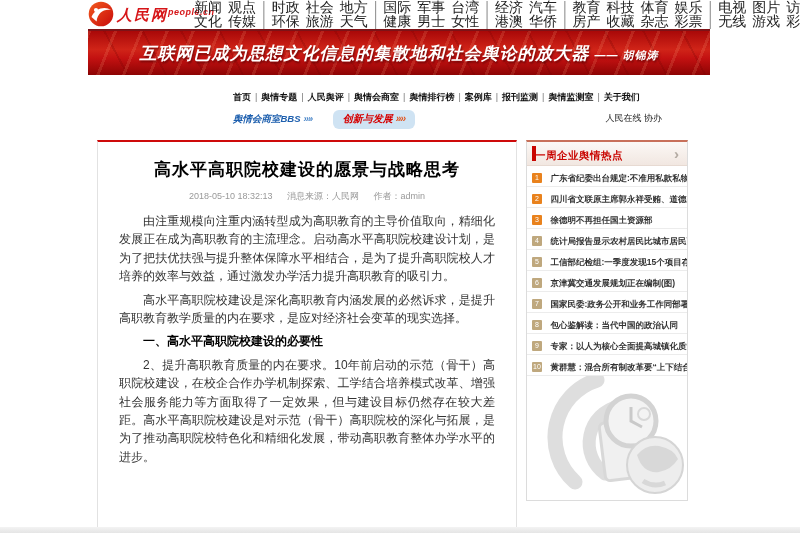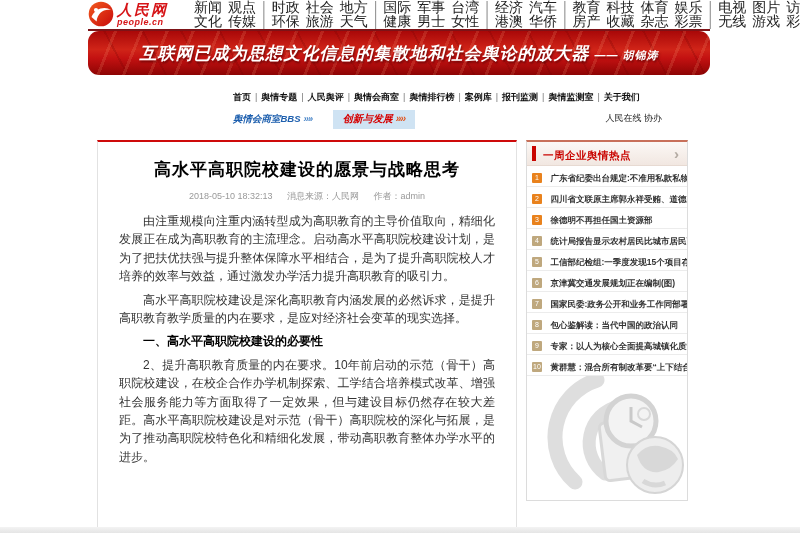--- a/index.html
+++ b/index.html
@@ -4,63 +4,63 @@
 <style>
   html,body{margin:0;padding:0;}
   body{
     width:800px;height:533px;overflow:hidden;background:#fff;position:relative;
     font-family:"Liberation Sans","DejaVu Sans",sans-serif;
     -webkit-font-smoothing:antialiased;
   }
   
   .topnav{position:absolute;left:88px;top:0;width:622px;height:29px;}
   .logo{position:absolute;left:0;top:1px;display:flex;align-items:center;gap:3px;cursor:pointer;}
-  .logo-text{display:flex;flex-direction:column;line-height:1;}
+  .logo-text{display:flex;line-height:1;}
   .logo-cn{font-size:15px;font-weight:bold;color:#d61518;letter-spacing:2px;font-style:italic;}
   .logo-en{font-size:9px;font-weight:bold;font-style:italic;color:#d61518;margin-top:1px;letter-spacing:.5px;}
   .navlinks{position:absolute;left:106px;top:1px;width:516px;}
   .nav-row{white-space:nowrap;font-size:14px;line-height:13.5px;color:#222;}
   .nav-item{margin-right:6px;cursor:pointer;display:inline-block;}
   .nav-item.sep{color:#999;cursor:default;margin-right:6px;}
   .navline{position:absolute;left:88px;top:29px;width:622px;height:2px;background:#7d1317;}
   
   .banner{position:absolute;left:88px;top:31px;width:622px;height:44px;
     background:
       repeating-linear-gradient(112deg, rgba(255,170,130,0.16) 0 3px, rgba(255,255,255,0) 3px 24px),
       repeating-linear-gradient(62deg, rgba(110,0,0,0.22) 0 2px, rgba(0,0,0,0) 2px 34px),
       linear-gradient(180deg,#a90808,#d02418 42%,#c31111 62%,#8d0404);
-    display:flex;align-items:center;justify-content:center;border-radius:11px;}
+    display:flex;align-items:center;justify-content:center;}
   .banner-text{color:#fff;font-size:17px;font-weight:bold;font-style:italic;letter-spacing:1px;
     text-shadow:1px 2px 2px rgba(70,0,0,.6);white-space:nowrap;}
   .banner-author{font-size:11px;margin-left:5px;}
   
   .subnav{position:absolute;left:233px;top:91px;font-size:9px;font-weight:bold;color:#111;white-space:nowrap;}
   .subnav .nav-item{margin-right:4px;}
   .subnav .nav-item.sep{color:#777;font-weight:normal;margin:0 4px 0 0;}
   
   .bbsrow{position:absolute;left:233px;top:108px;width:475px;height:18px;}
   .bbs-link{color:#1d5fae;font-weight:bold;font-style:italic;font-size:9.5px;cursor:pointer;text-decoration:none;}
   .bbs-arrows{color:#4a86c8;margin-left:3px;letter-spacing:-1px;font-weight:bold;}
   .promo-chip{display:inline-block;margin-left:16px;background:#cfe3f3;padding:2px 10px 3px;color:#d50000;
-    font-weight:bold;font-style:italic;font-size:10px;cursor:pointer;text-decoration:none;}
+    font-weight:bold;font-style:italic;font-size:10px;cursor:pointer;text-decoration:none;border-radius:6px;}
   .promo-arrows{color:#e05520;margin-left:3px;letter-spacing:-1px;}
   .cohost{position:absolute;right:46px;top:4px;font-size:9px;color:#222;}
   
   .article{position:absolute;left:97px;top:140px;width:376px;height:520px;background:#fff;
     border:1px solid #e2e2e2;border-top:2px solid #ce0a0a;padding:4px 21px 20px;}
   .article-title{text-align:center;font-size:17px;font-weight:bold;color:#000;margin:12px 0 9px;letter-spacing:1px;}
   .article-meta{text-align:center;font-size:9px;color:#999;margin-bottom:9px;}
   .article-meta span{margin:0 6px;}
   .para{font-size:12px;line-height:18.4px;color:#333;text-align:justify;text-indent:2em;margin:5px 0;}
   .para.h{font-weight:bold;color:#000;}
   
   .sidebar{position:absolute;left:526px;top:140px;width:160px;height:358px;background:#fff;
     border:1px solid #dcdcdc;border-top:2px solid #c8705a;}
   .sb-header{position:relative;height:23px;line-height:23px;background:linear-gradient(#fcf8f5,#f1e7e1);
-    border-bottom:1px solid #e7dad2;padding-left:8px;}
+    border-bottom:1px solid #e7dad2;}
   .sb-bar{position:absolute;left:5px;top:4px;width:4px;height:15px;background:#c90500;}
   .sb-title{margin-left:8px;color:#c90500;font-weight:bold;font-size:10.5px;letter-spacing:.5px;}
   .sb-more{position:absolute;right:8px;top:0;color:#b3aaa2;font-size:15px;font-weight:bold;cursor:pointer;}
   .sb-list{position:relative;z-index:2;}
   .sb-item{height:20px;line-height:20px;border-bottom:1px solid #ececec;padding:0 3px 0 5px;
     white-space:nowrap;overflow:hidden;cursor:pointer;background:rgba(255,255,255,.65);}
   .badge{display:inline-block;min-width:10px;height:10px;line-height:10px;text-align:center;color:#fff;
     font-size:7px;border-radius:1px;margin-right:4px;vertical-align:1px;padding:0 1px;box-sizing:border-box;}
   .sb-text{font-size:8.5px;color:#333;font-weight:bold;}
   .sb-watermark{position:absolute;right:2px;bottom:2px;width:150px;height:122px;z-index:1;}

